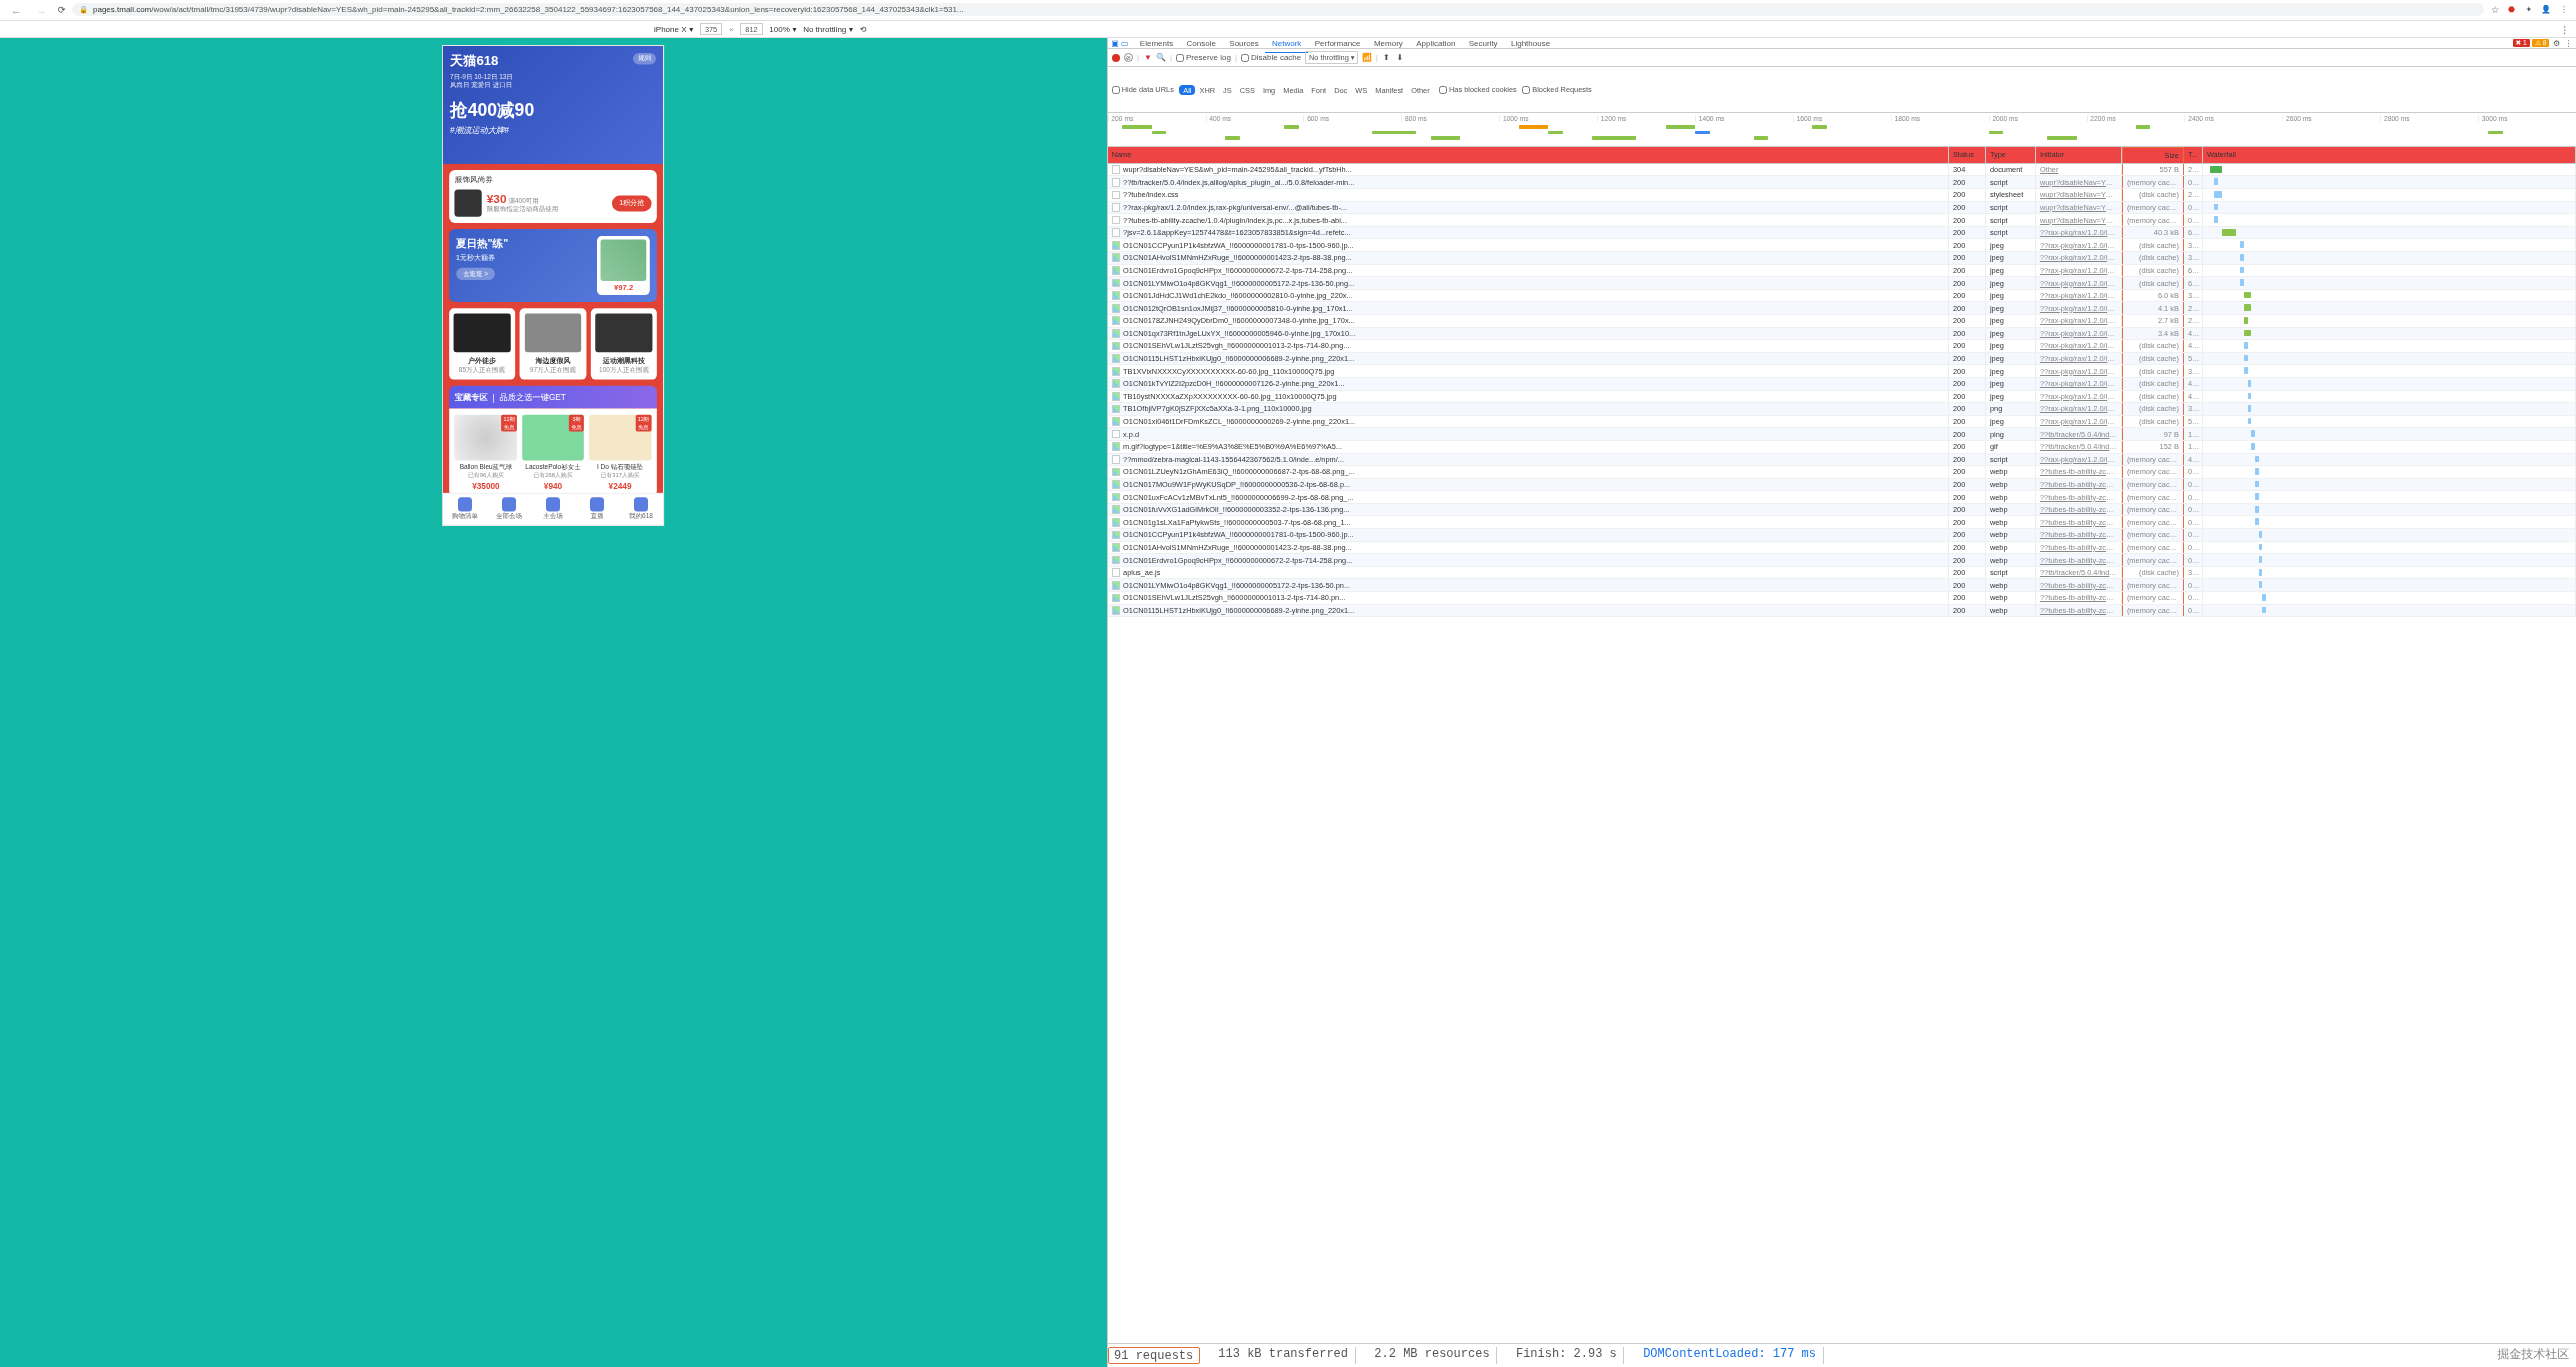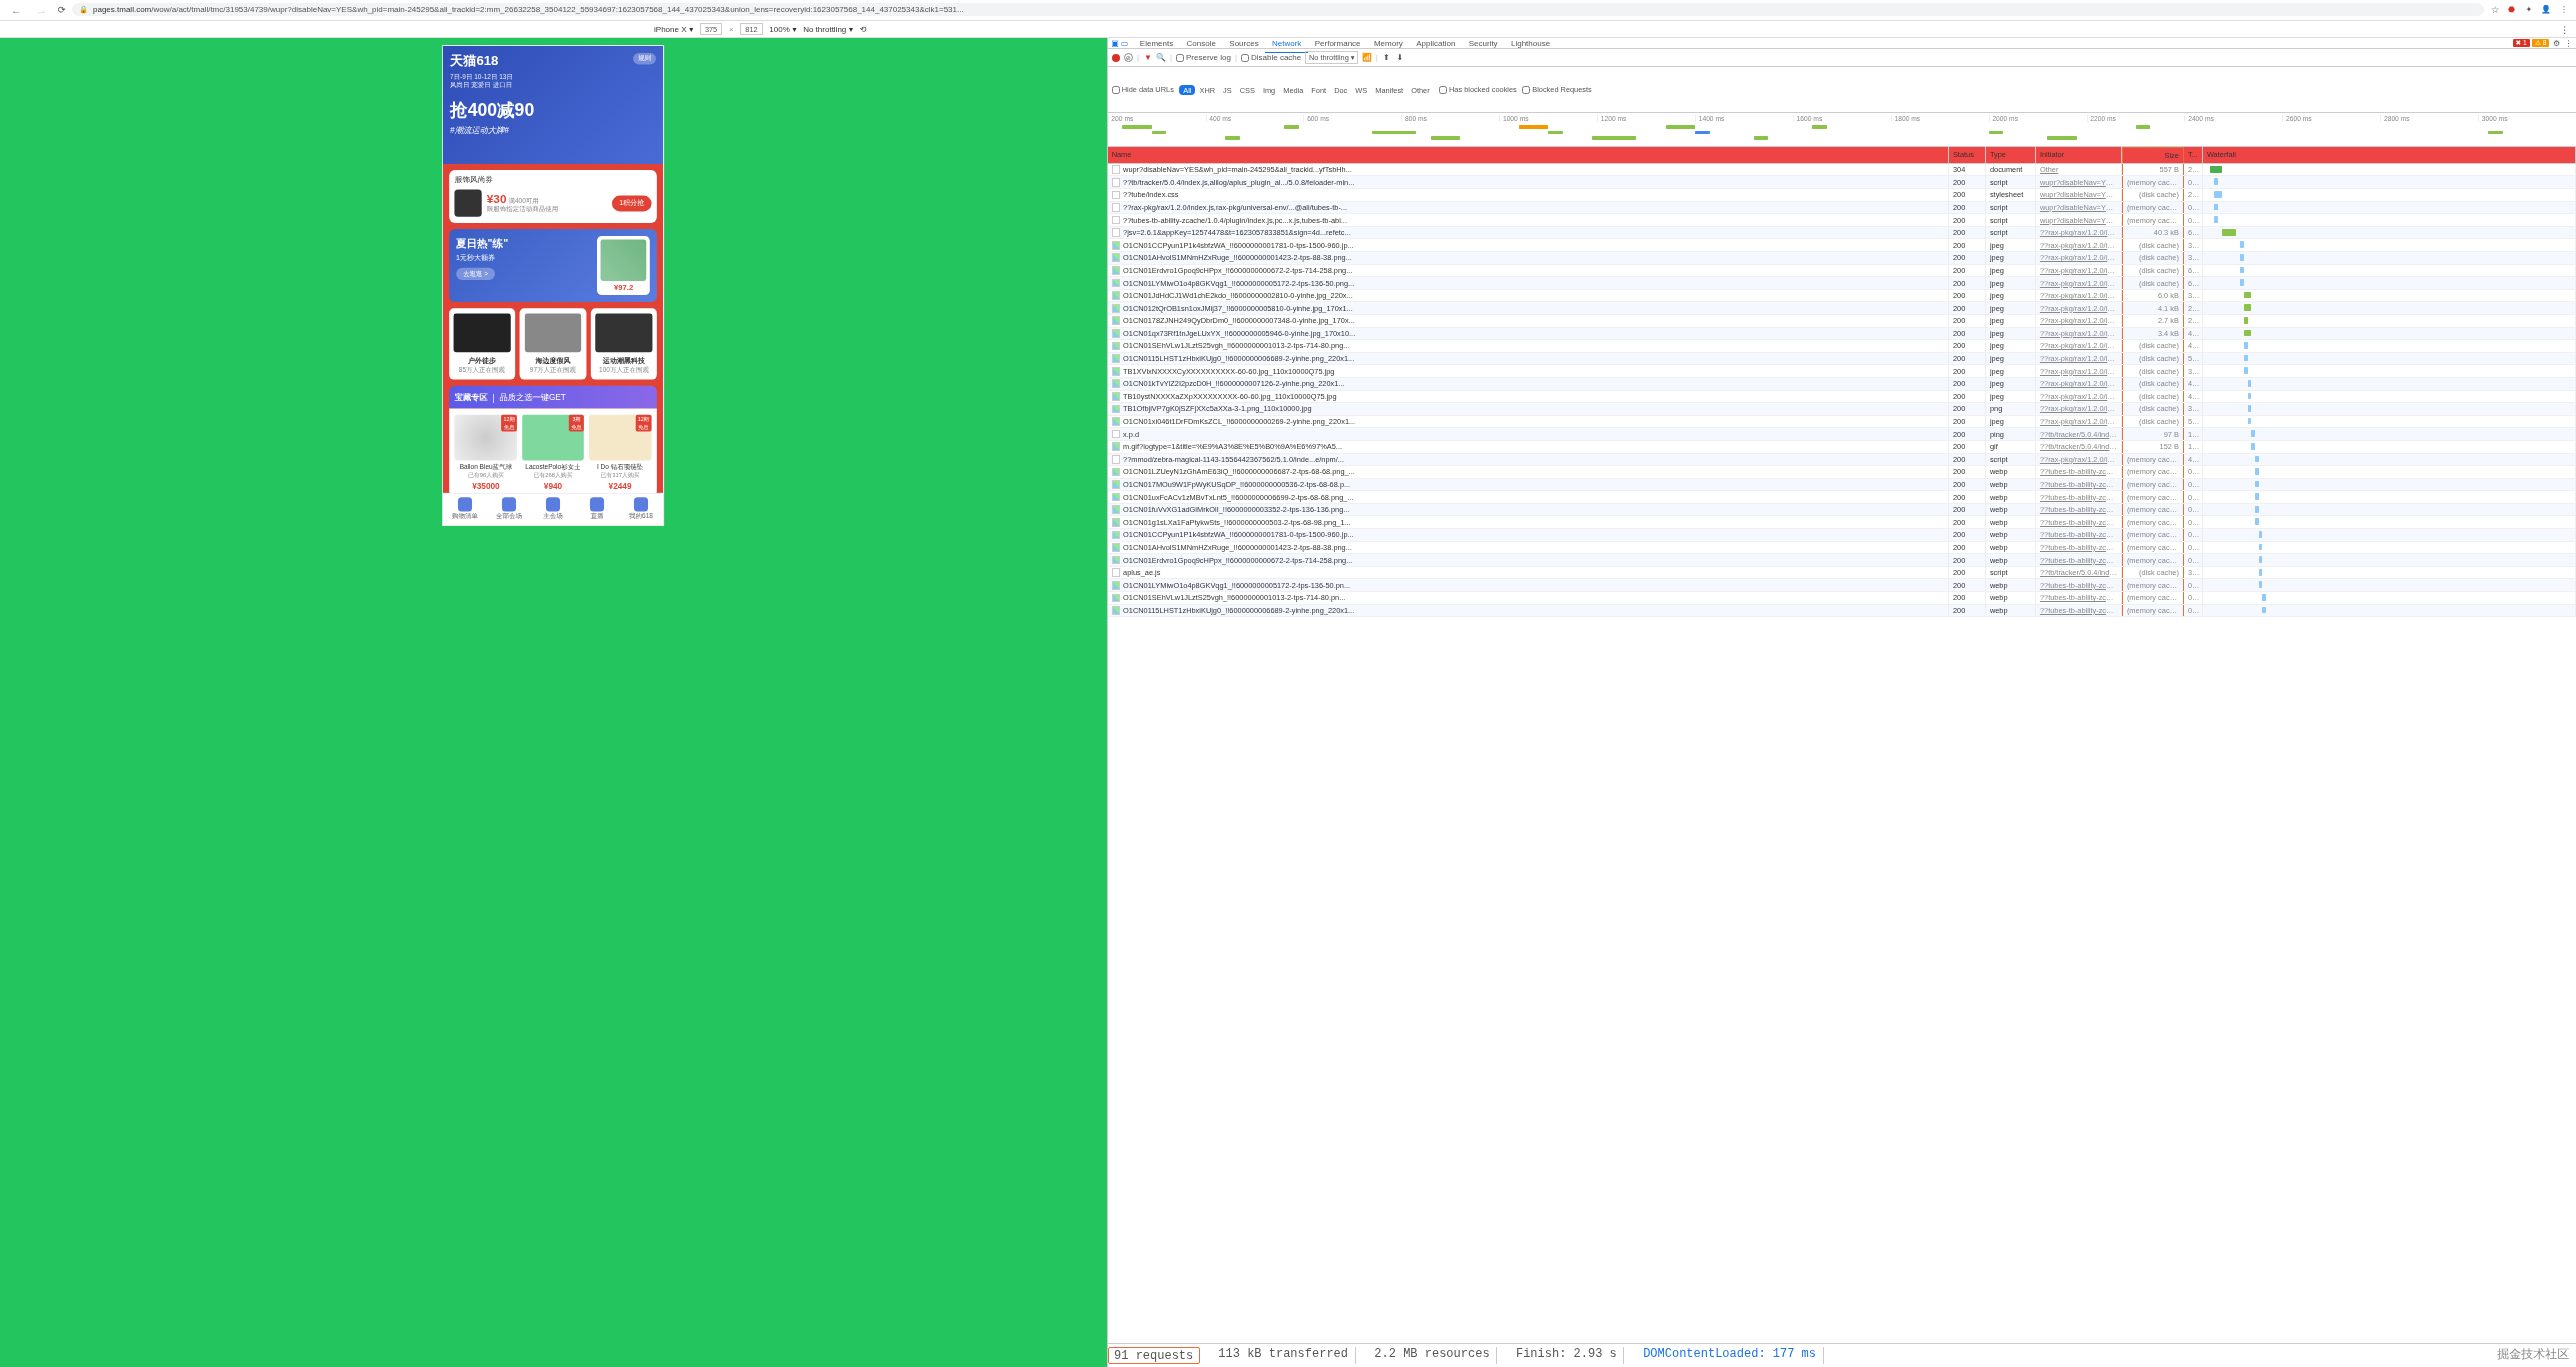--- a/index.html
+++ b/index.html
@@ -19,21 +19,21 @@
 
 
 .device-bar { display:flex; align-items:center; padding:2px 6.7px; background:#fff; border-bottom:0.7px solid #ddd; gap:6.7px; font-size:8px; color:#333; }
 .device-sel { display:flex; align-items:center; gap:2.7px; }
 .dim-box { border:0.7px solid #ccc; padding:0.7px 4px; font-size:7.4px; color:#555; }
 .dim-x { color:#999; }
 .menu-dots { color:#555; font-size:9.4px; margin-left:auto; }
 
 
 .split { flex:1; display:flex; min-height:0; }
-.left { width:43%; background:#22c55e; border-right:0.7px solid #ccc; display:flex; justify-content:center; padding-top:6.7px; overflow:hidden; }
+.left { width:43%; background:#14b8a6; border-right:0.7px solid #ccc; display:flex; justify-content:center; padding-top:6.7px; overflow:hidden; }
 .phone { width:252px; height:546px; background:#f2f2f2; border:0.7px solid #e5e5e5; transform:scale(0.88); transform-origin:top center; display:flex; flex-direction:column; }
 .phone-body { flex:1; overflow:auto; background:#e04335; }
 .phone-body::-webkit-scrollbar { width:0; }
 
 
 .hero { height:134px; background:linear-gradient(135deg,#2e4db5 0%,#4a6ad6 100%); padding:8px; color:#fff; position:relative; }
 .hero .rules { position:absolute; top:8px; right:8px; background:rgba(255,255,255,.3); border-radius:6.7px; padding:1.3px 5.4px; font-size:7.4px; }
 .hero .logo { font-size:15px; font-weight:700; }
 .hero .dates { font-size:7.4px; margin-top:2.7px; opacity:.9; }
 .hero .big { font-size:20px; font-weight:700; margin-top:9.4px; }
@@ -760,21 +760,21 @@
   <div class="c init">??tubes-tb-ability-zcache/...</div>
   <div class="c size">(memory cache)</div>
   <div class="c time">0...</div>
   <div class="c wf">
               <div class="wf-bar" style="left:14%;width:1%;background:#90caf9"></div>
             </div>
           </div>
           <div class="net-row">
             <div class="c name">
               <span class="file-ic img"></span>
-              <span>O1CN01g1sLXa1FaPtykwSts_!!6000000000503-2-tps-68-98.png_1...</span>
+              <span>O1CN01g1sLXa1FaPtykwSts_!!6000000000503-7-tps-68-68.png_1...</span>
             </div>
   <div class="c status">200</div>
   <div class="c type">webp</div>
   <div class="c init">??tubes-tb-ability-zcache/...</div>
   <div class="c size">(memory cache)</div>
   <div class="c time">0...</div>
   <div class="c wf">
               <div class="wf-bar" style="left:14%;width:1%;background:#90caf9"></div>
             </div>
           </div>

